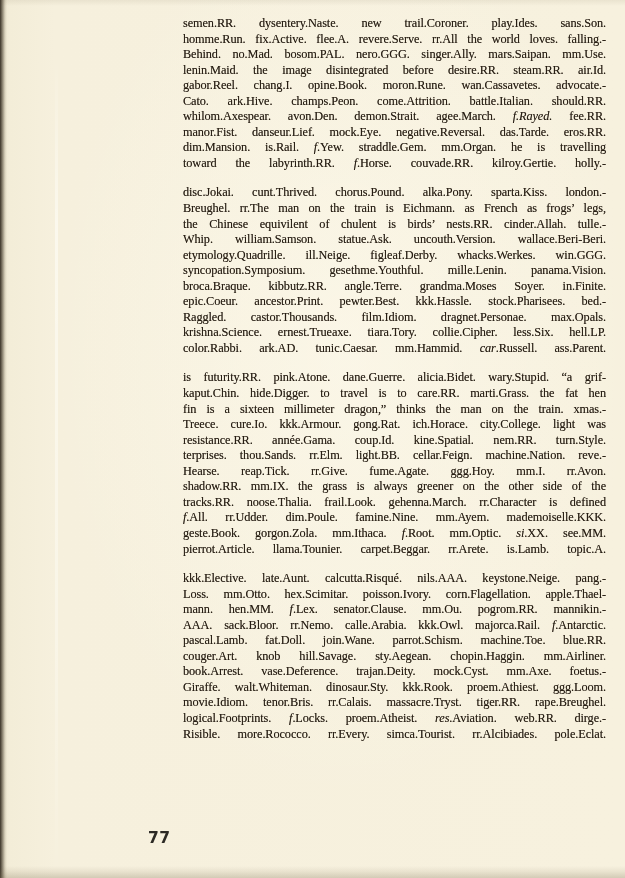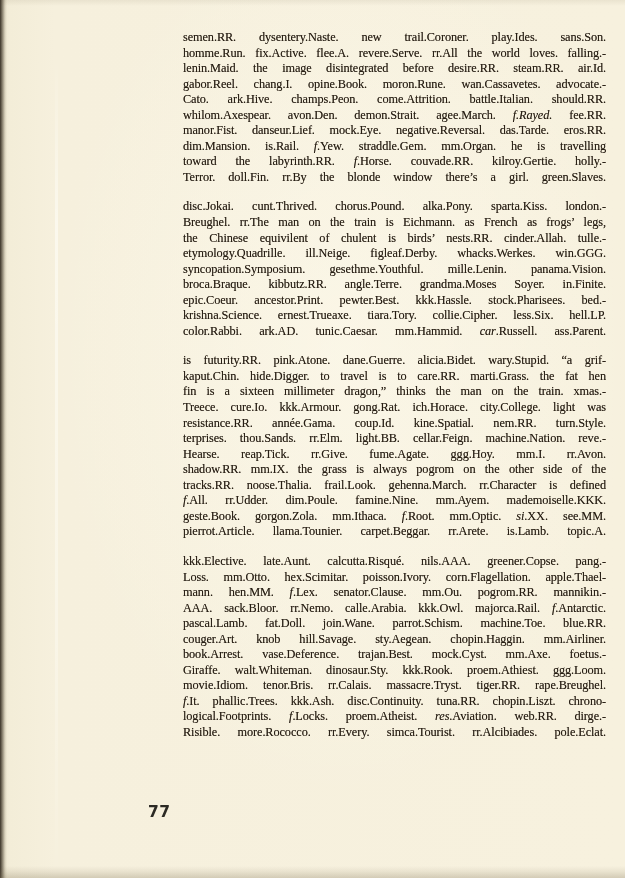--- a/index.html
+++ b/index.html
@@ -52,21 +52,21 @@
   }
   .top-fade {
     position: absolute;
     left: 0; right: 0; top: 0;
     height: 6px;
     background: linear-gradient(180deg, rgba(120,108,80,0.10), rgba(120,108,80,0));
   }
   .text-block {
     position: absolute;
     left: 183px;
-    top: 30px;
+    top: 16px;
     width: 423px;
     font-size: 12.3px;
     line-height: 15.55px;
     letter-spacing: -0.1px;
     word-spacing: -0.5px;
     color: #261d13;
     text-shadow: 0 0 0.5px rgba(38,29,19,0.55);
   }
   .para {
     margin: 0 0 14px 0;
@@ -75,85 +75,86 @@
   .line {
     text-align: justify;
     text-align-last: justify;
   }
   .line i {
     font-style: italic;
   }
   .folio {
     position: absolute;
     left: 148px;
-    top: 803px;
+    top: 829px;
     font-family: "DejaVu Sans", sans-serif;
     font-weight: 700;
     font-size: 15.5px;
     letter-spacing: 0.5px;
     color: #2c2a24;
   }
 </style>
 </head>
 <body style="background: rgb(246, 240, 221);">
 
 <div class="paper">
   <div class="paper-crease"></div>
   <div class="top-fade"></div>
   <div class="gutter-shadow"></div>
   <div class="bottom-shadow"></div>
 
   <div class="text-block" style="color: rgb(38, 29, 19);">
       <div class="para">
         <div class="line">semen.RR. dysentery.Naste. new trail.Coroner. play.Ides. sans.Son.</div>
         <div class="line">homme.Run. fix.Active. flee.A. revere.Serve. rr.All the world loves. falling.-</div>
+        <div class="line">Behind. no.Mad. bosom.PAL. nero.GGG. singer.Ally. mars.Saipan. mm.Use.</div>
         <div class="line">lenin.Maid. the image disintegrated before desire.RR. steam.RR. air.Id.</div>
         <div class="line">gabor.Reel. chang.I. opine.Book. moron.Rune. wan.Cassavetes. advocate.-</div>
         <div class="line">Cato. ark.Hive. champs.Peon. come.Attrition. battle.Italian. should.RR.</div>
         <div class="line">whilom.Axespear. avon.Den. demon.Strait. agee.March. <i>f.Rayed.</i> fee.RR.</div>
         <div class="line">manor.Fist. danseur.Lief. mock.Eye. negative.Reversal. das.Tarde. eros.RR.</div>
         <div class="line">dim.Mansion. is.Rail. <i>f</i>.Yew. straddle.Gem. mm.Organ. he is travelling</div>
         <div class="line">toward the labyrinth.RR. <i>f</i>.Horse. couvade.RR. kilroy.Gertie. holly.-</div>
-        <div class="line">Terror. doll.Fin. rr.By the blonde window there’s a girl. green.Slaves.</div>
       </div>
       <div class="para">
         <div class="line">disc.Jokai. cunt.Thrived. chorus.Pound. alka.Pony. sparta.Kiss. london.-</div>
         <div class="line">Breughel. rr.The man on the train is Eichmann. as French as frogs’ legs,</div>
         <div class="line">the Chinese equivilent of chulent is birds’ nests.RR. cinder.Allah. tulle.-</div>
+        <div class="line">Whip. william.Samson. statue.Ask. uncouth.Version. wallace.Beri-Beri.</div>
         <div class="line">etymology.Quadrille. ill.Neige. figleaf.Derby. whacks.Werkes. win.GGG.</div>
         <div class="line">syncopation.Symposium. gesethme.Youthful. mille.Lenin. panama.Vision.</div>
         <div class="line">broca.Braque. kibbutz.RR. angle.Terre. grandma.Moses Soyer. in.Finite.</div>
         <div class="line">epic.Coeur. ancestor.Print. pewter.Best. kkk.Hassle. stock.Pharisees. bed.-</div>
+        <div class="line">Raggled. castor.Thousands. film.Idiom. dragnet.Personae. max.Opals.</div>
         <div class="line">krishna.Science. ernest.Trueaxe. tiara.Tory. collie.Cipher. less.Six. hell.LP.</div>
         <div class="line">color.Rabbi. ark.AD. tunic.Caesar. mm.Hammid. <i>car</i>.Russell. ass.Parent.</div>
       </div>
       <div class="para">
         <div class="line">is futurity.RR. pink.Atone. dane.Guerre. alicia.Bidet. wary.Stupid. “a grif-</div>
         <div class="line">kaput.Chin. hide.Digger. to travel is to care.RR. marti.Grass. the fat hen</div>
         <div class="line">fin is a sixteen millimeter dragon,” thinks the man on the train. xmas.-</div>
         <div class="line">Treece. cure.Io. kkk.Armour. gong.Rat. ich.Horace. city.College. light was</div>
         <div class="line">resistance.RR. année.Gama. coup.Id. kine.Spatial. nem.RR. turn.Style.</div>
         <div class="line">terprises. thou.Sands. rr.Elm. light.BB. cellar.Feign. machine.Nation. reve.-</div>
         <div class="line">Hearse. reap.Tick. rr.Give. fume.Agate. ggg.Hoy. mm.I. rr.Avon.</div>
-        <div class="line">shadow.RR. mm.IX. the grass is always pogrom on the other side of the</div>
+        <div class="line">shadow.RR. mm.IX. the grass is always greener on the other side of the</div>
         <div class="line">tracks.RR. noose.Thalia. frail.Look. gehenna.March. rr.Character is defined</div>
         <div class="line"><i>f</i>.All. rr.Udder. dim.Poule. famine.Nine. mm.Ayem. mademoiselle.KKK.</div>
         <div class="line">geste.Book. gorgon.Zola. mm.Ithaca. <i>f</i>.Root. mm.Optic. <i>si</i>.XX. see.MM.</div>
         <div class="line">pierrot.Article. llama.Tounier. carpet.Beggar. rr.Arete. is.Lamb. topic.A.</div>
       </div>
       <div class="para">
-        <div class="line">kkk.Elective. late.Aunt. calcutta.Risqué. nils.AAA. greener.Copse. pang.-</div>
+        <div class="line">kkk.Elective. late.Aunt. calcutta.Risqué. nils.AAA. keystone.Neige. pang.-</div>
         <div class="line">Loss. mm.Otto. hex.Scimitar. poisson.Ivory. corn.Flagellation. apple.Thael-</div>
         <div class="line">mann. hen.MM. <i>f</i>.Lex. senator.Clause. mm.Ou. pogrom.RR. mannikin.-</div>
         <div class="line">AAA. sack.Bloor. rr.Nemo. calle.Arabia. kkk.Owl. majorca.Rail. <i>f</i>.Antarctic.</div>
         <div class="line">pascal.Lamb. fat.Doll. join.Wane. parrot.Schism. machine.Toe. blue.RR.</div>
         <div class="line">couger.Art. knob hill.Savage. sty.Aegean. chopin.Haggin. mm.Airliner.</div>
-        <div class="line">book.Arrest. vase.Deference. trajan.Best. mock.Cyst. mm.Axe. foetus.-</div>
+        <div class="line">book.Arrest. vase.Deference. trajan.Deity. mock.Cyst. mm.Axe. foetus.-</div>
         <div class="line">Giraffe. walt.Whiteman. dinosaur.Sty. kkk.Rook. proem.Athiest. ggg.Loom.</div>
         <div class="line">movie.Idiom. tenor.Bris. rr.Calais. massacre.Tryst. tiger.RR. rape.Breughel.</div>
-        <div class="line"><i>f</i>.It. phallic.Trees. kkk.Ash. disc.Continuity. tuna.RR. chopin.Liszt. chrono-</div>
         <div class="line">logical.Footprints. <i>f</i>.Locks. proem.Atheist. <i>res</i>.Aviation. web.RR. dirge.-</div>
         <div class="line">Risible. more.Rococco. rr.Every. simca.Tourist. rr.Alcibiades. pole.Eclat.</div>
       </div>
     </div>
 
   <div class="folio" style="color: rgb(44, 42, 36);">77</div>
 </div>
 
 </body></html>

